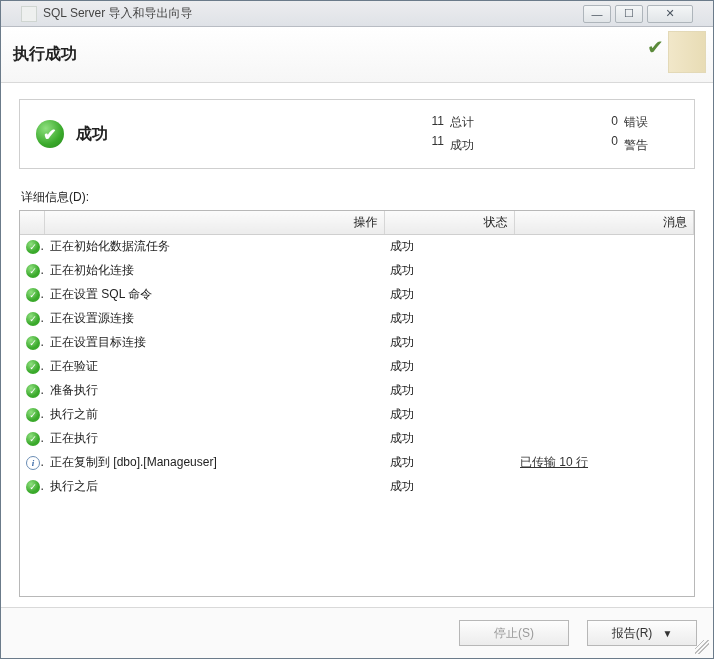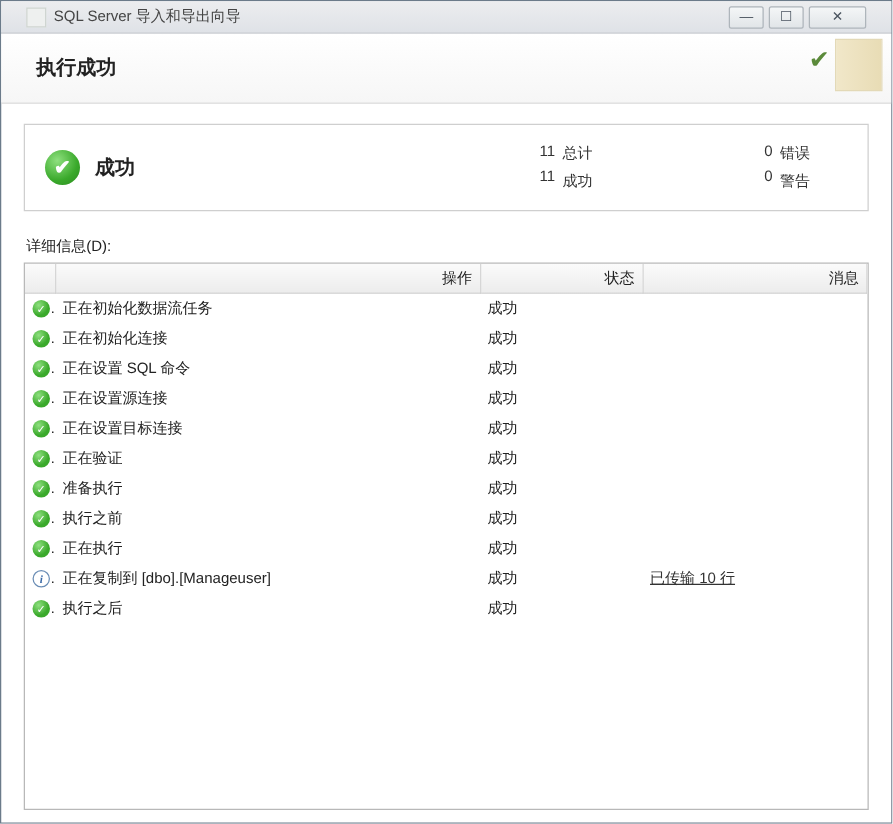--- a/index.html
+++ b/index.html
@@ -31,21 +31,21 @@
   display:flex; align-items:center; justify-content:center;
   color:#4b5560; font-size:11px;
 }
 .win-btn.close { width: 46px; }
 
 .header {
   height: 56px;
   background: linear-gradient(#fff, #f6f6f6);
   border-bottom: 1px solid #d9d9d9;
   display:flex; align-items:center;
-  padding: 0 28px;
+  padding: 0 12px;
   position:relative;
 }
 .header-title { font-size: 16px; font-weight: bold; color:#222; }
 .header-right {
   position:absolute; right:6px; top:4px; width:60px; height:48px;
   display:flex; align-items:flex-start; justify-content:flex-start;
 }
 .header-right .check { color:#5b8a3a; font-size:20px; margin-top:4px; }
 .header-right .deco {
   width:38px; height:42px; margin-left:4px;
@@ -261,14 +261,26 @@
               <td>执行之后</td>
               <td>成功</td>
               <td></td>
             </tr>
           </tbody>
       </table>
     </div>
 
   </div>
 
+  <div class="footer-wrap">
+    <div class="footer">
+      <div class="btn disabled">
+        <span>停止(S)</span>
+      </div>
+      <div class="btn">
+        <span>报告(R)</span>
+        <span class="caret">▼</span>
+      </div>
+    </div>
+    <div class="grip"></div>
+  </div>
 
 </div>
 
 </body></html>

